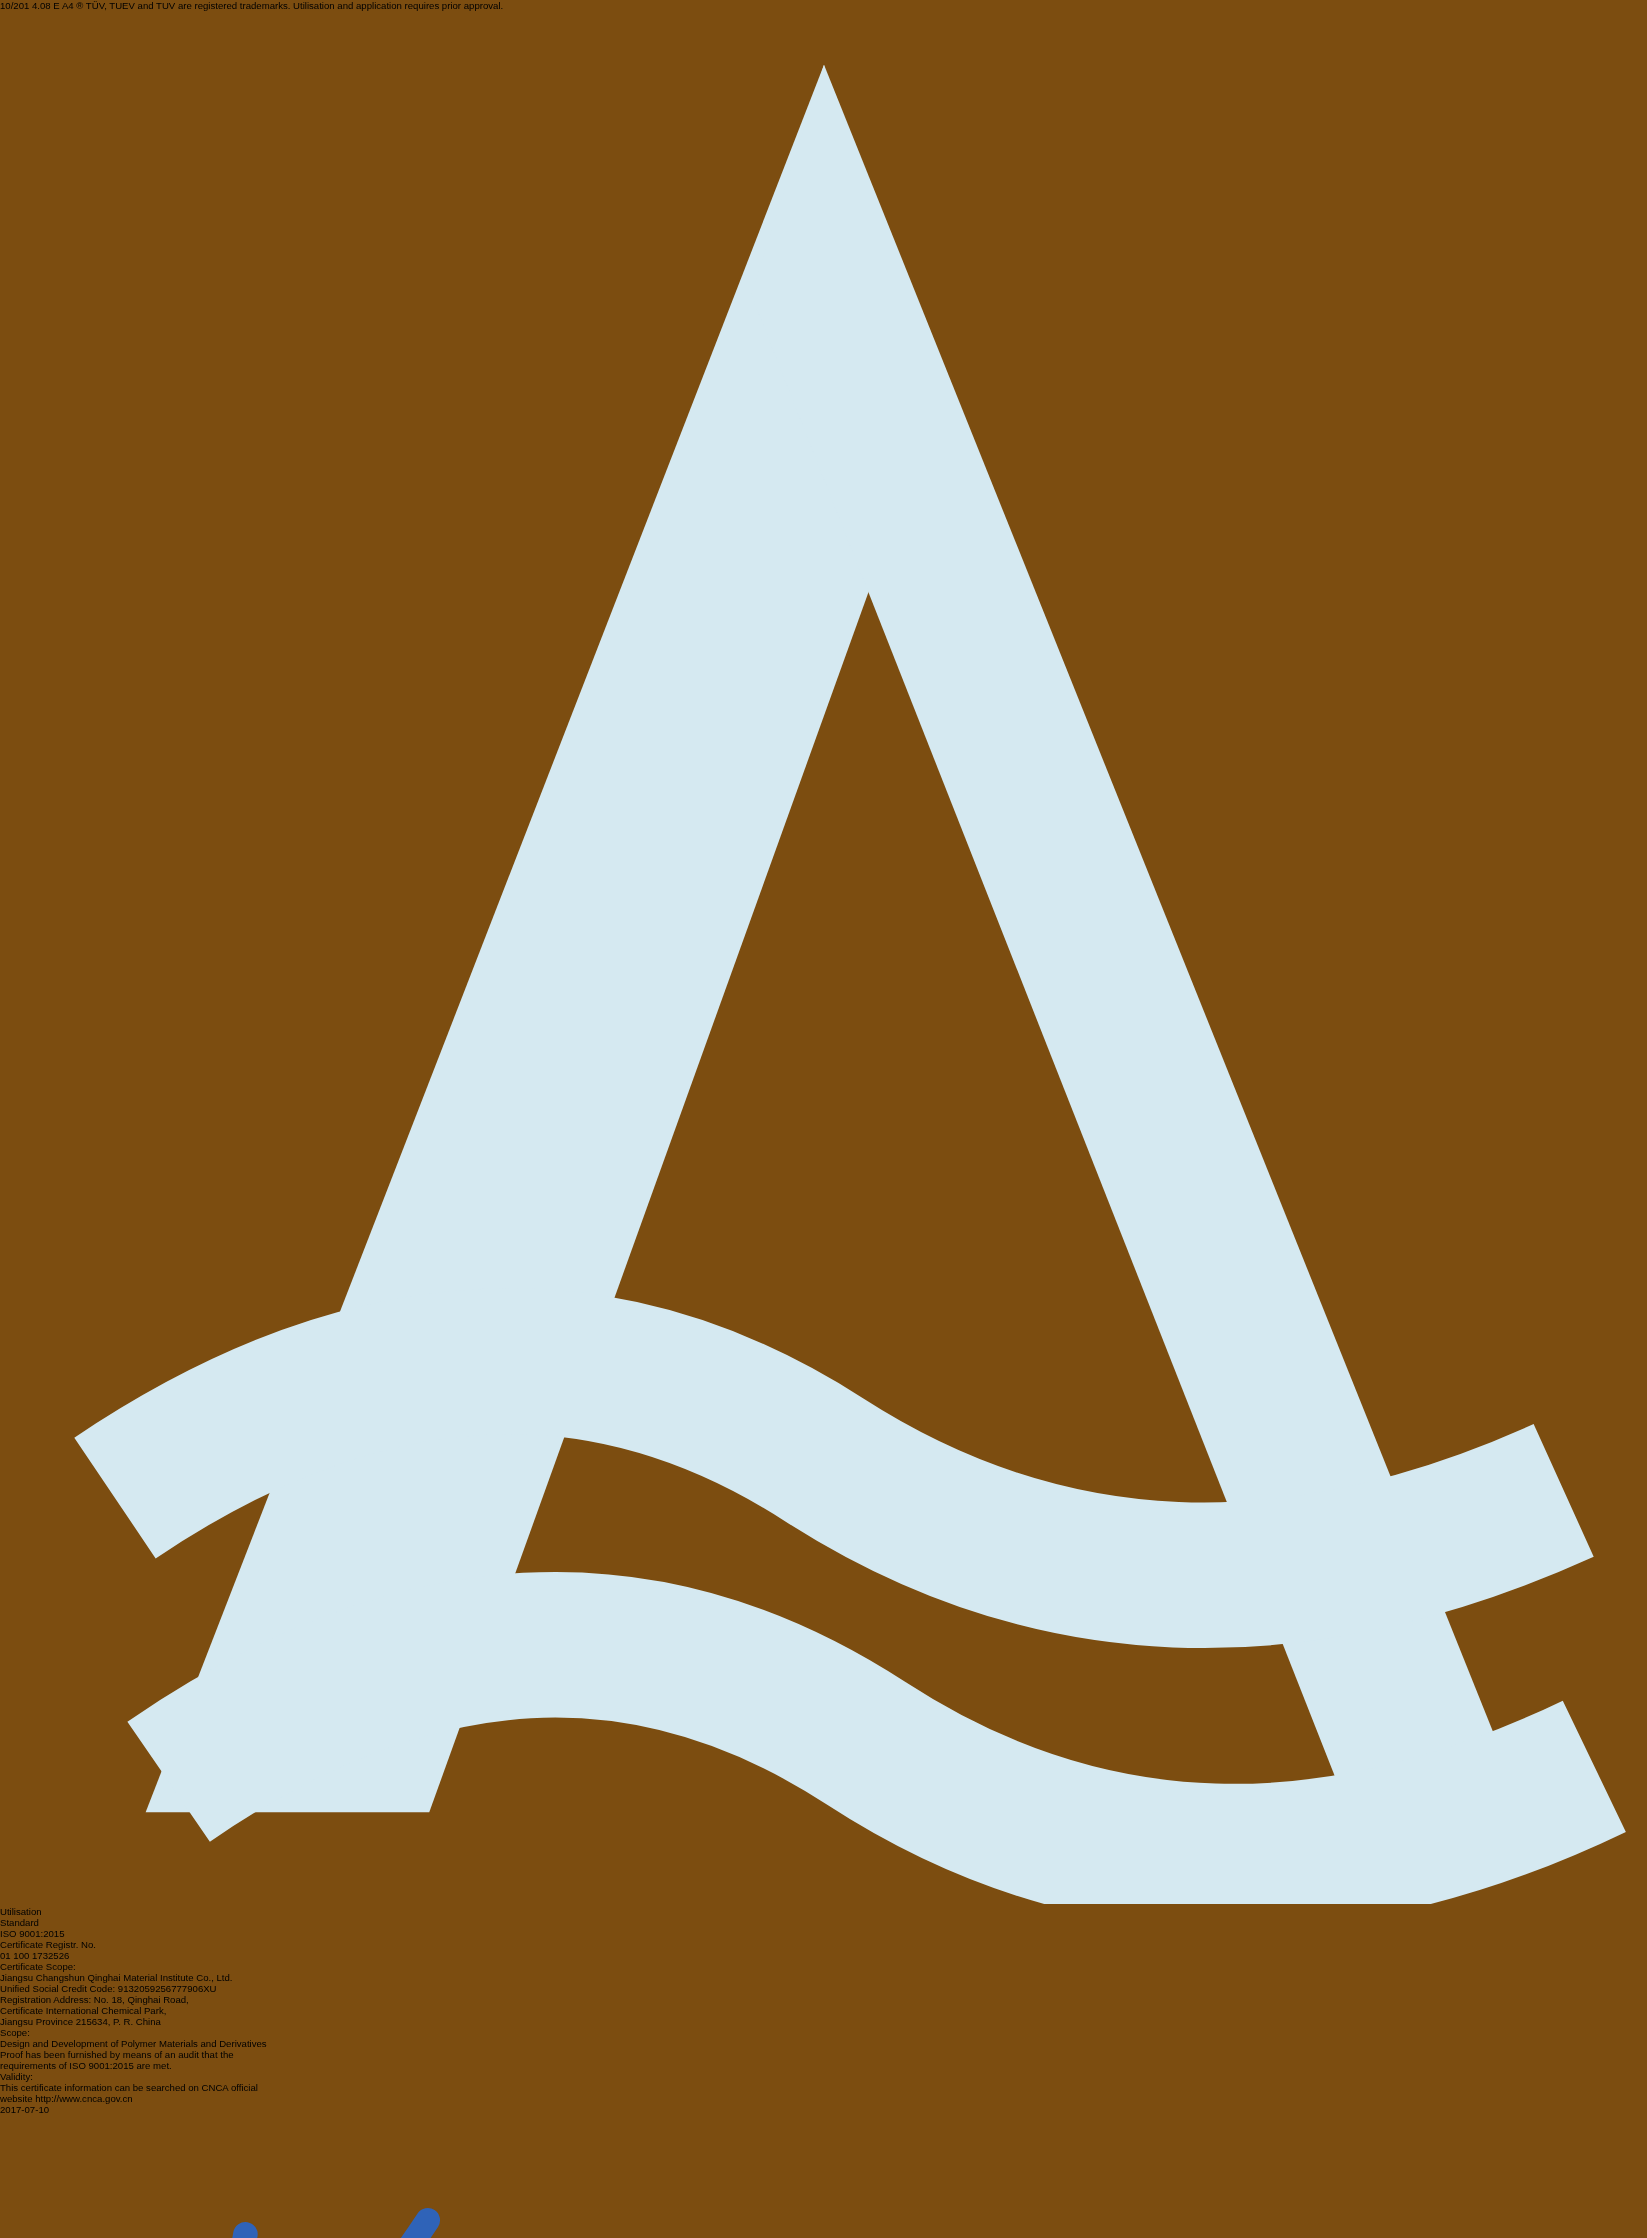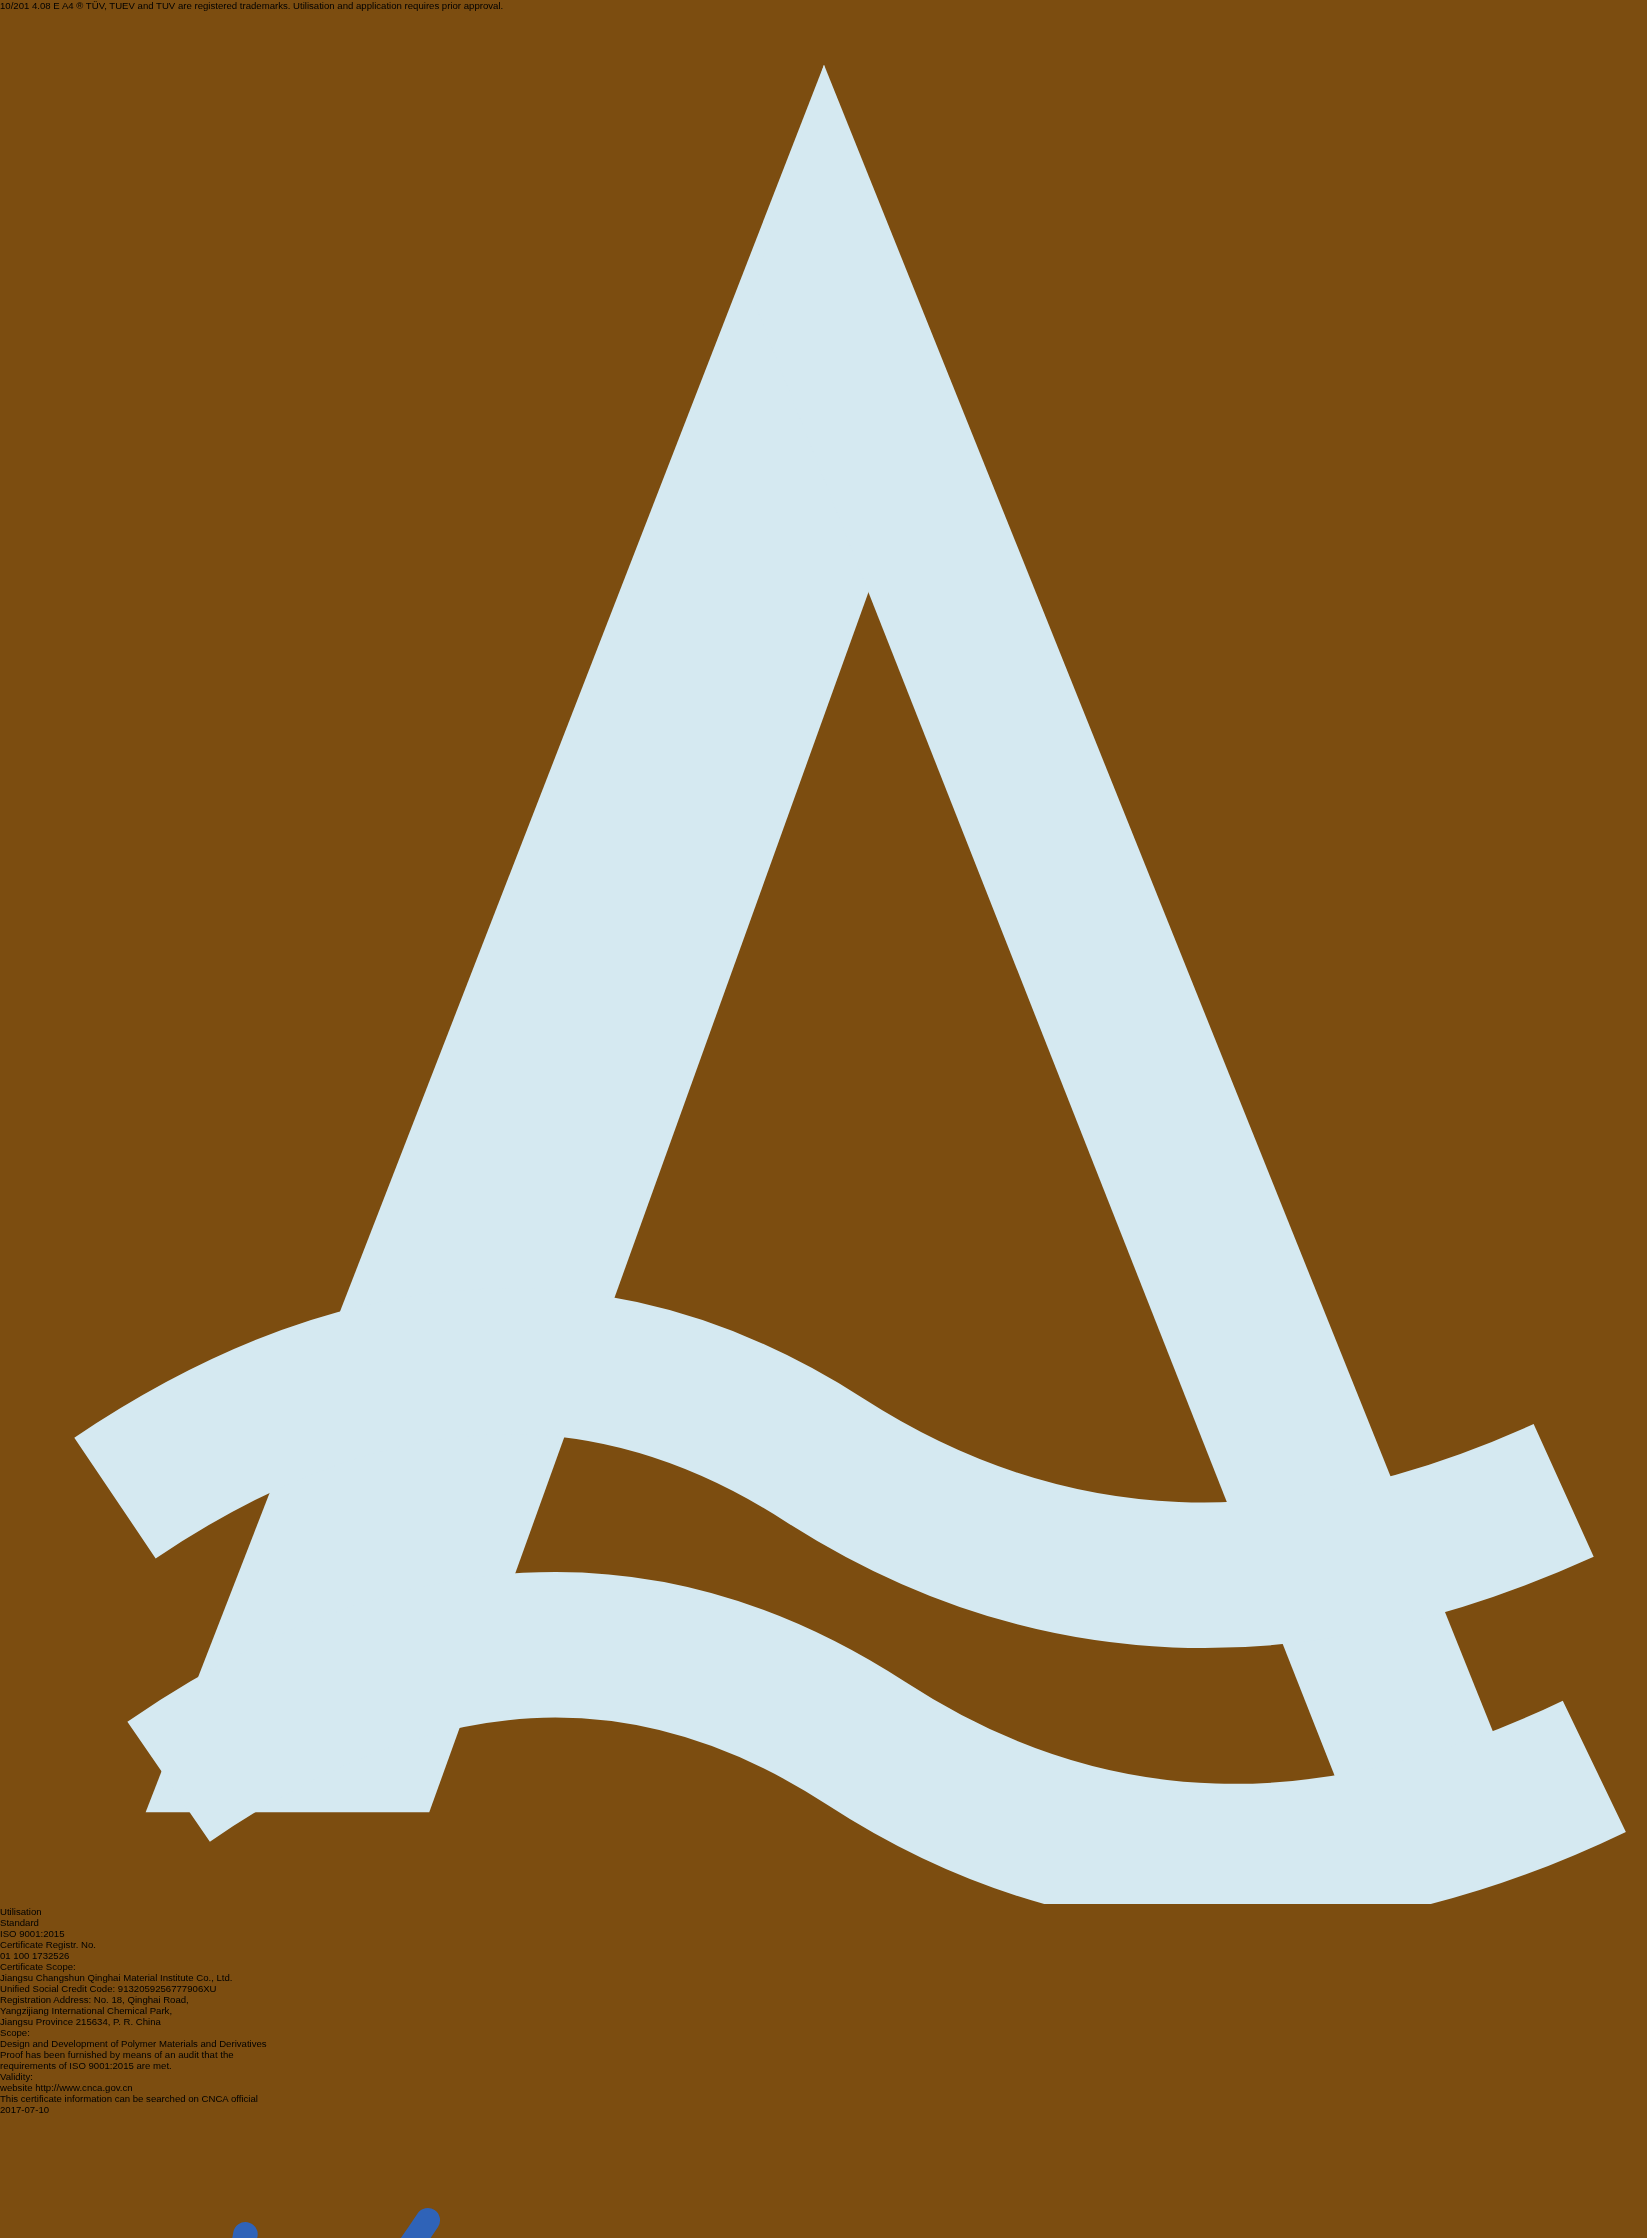--- a/index.html
+++ b/index.html
@@ -119,37 +119,37 @@
     <div class="val bold" style="top:248px">ISO 9001:2015</div>
 
     <div class="lbl" style="top:314px">Certificate Registr. No.</div>
     <div class="val bold" style="top:310px">01 100 1732526</div>
 
     <div class="lbl" style="top:400px">Certificate Scope:</div>
     <div class="block" style="top:396px">
       <div class="lead">Jiangsu Changshun Qinghai Material Institute Co., Ltd.</div>
       <div>Unified Social Credit Code: 9132059256777906XU</div>
       <div>Registration Address: No. 18, Qinghai Road,</div>
-      <div>Yangzijiang International Chemical Park,</div>
+      <div>Certificate International Chemical Park,</div>
       <div>Jiangsu Province 215634, P. R. China</div>
     </div>
 
     <div class="lbl" style="top:744px">Scope:</div>
     <div class="val" style="top:744px">Design and Development of Polymer Materials and Derivatives</div>
 
     <div class="block" style="top:942px">
       <div>Proof has been furnished by means of an audit that the</div>
       <div>requirements of ISO 9001:2015 are met.</div>
     </div>
 
     <div class="lbl" style="top:1132px">Validity:</div>
 
     <div class="block" style="top:1218px">
+      <div>This certificate information can be searched on CNCA official</div>
       <div>website http://www.cnca.gov.cn</div>
-      <div>This certificate information can be searched on CNCA official</div>
     </div>
 
     <div class="date">2017-07-10</div>
 
     <div class="sig-line"></div>
     <svg class="sig-svg" viewBox="0 0 470 260">
       <g fill="none" stroke="#2f63b8" stroke-width="7" stroke-linecap="round">
         <path d="M38 206 C 50 150, 62 80, 70 34"></path>
         <path d="M30 126 C 66 104, 98 66, 122 30"></path>
         <path d="M66 104 C 86 136, 104 176, 120 208"></path>

